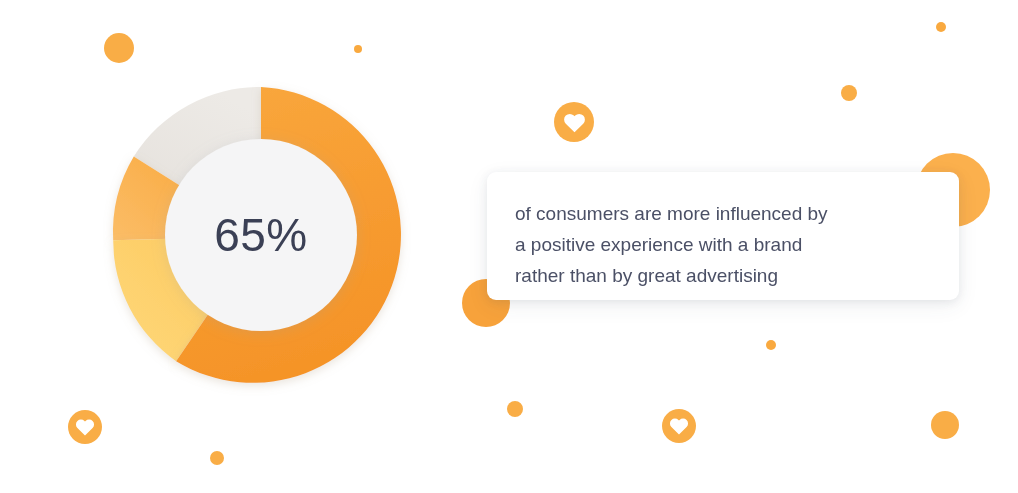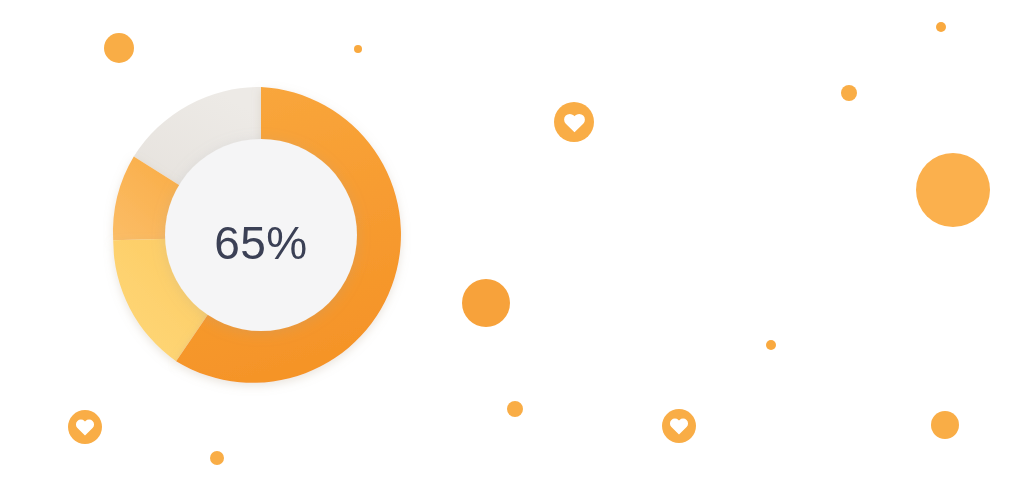--- a/index.html
+++ b/index.html
@@ -44,21 +44,21 @@
     height: 334px;
   }
   #donut-wrap svg {
     display: block;
     width: 334px;
     height: 334px;
     overflow: visible;
   }
   #donut-center-label {
     position: absolute;
-    left: 0; top: 8px;
+    left: 0; top: 0;
     width: 334px;
     height: 334px;
     display: flex;
     align-items: center;
     justify-content: center;
     font-size: 46px;
     font-weight: 400;
     letter-spacing: 0.5px;
     color: #3b4055;
   }
@@ -152,14 +152,19 @@
 
       <path fill="url(#gradYellow)" filter="url(#segShadow)" d="M 82.13 293.27 A 148 148 0 0 1 19.18 172.17 L 115.08 169.82 A 52 52 0 0 0 137.20 212.37 Z"></path>
 
       <path fill="url(#gradMain)" filter="url(#segShadow)" d="M 167 19 A 148 148 0 1 1 82.13 293.27 L 137.20 212.37 A 52 52 0 1 0 167 115 Z"></path>
 
       <circle cx="167" cy="167" r="96" fill="#f5f5f6" filter="url(#hubShadow)"></circle>
     </svg>
     <div id="donut-center-label">65%</div>
   </div>
 
+  <div id="quote-card">
+    <p id="quote-text">of consumers are more influenced by
+a positive experience with a brand
+rather than by great advertising</p>
+  </div>
 
 </div>
 
 </body></html>

